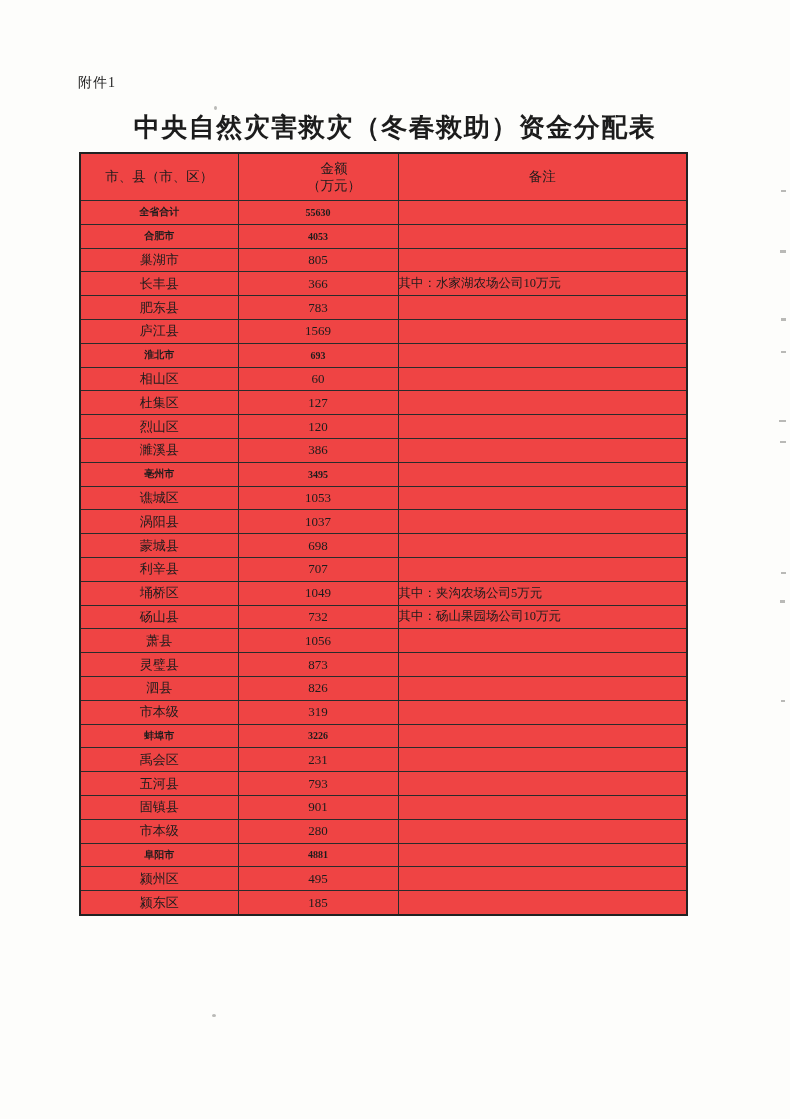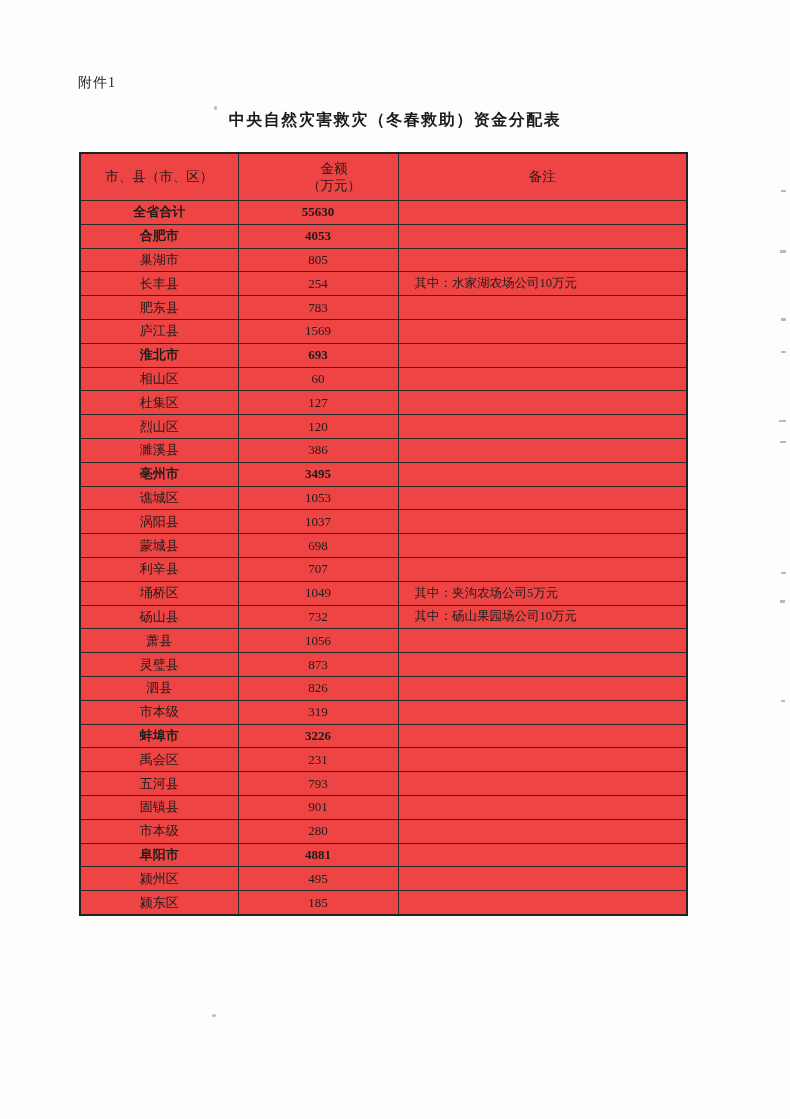--- a/index.html
+++ b/index.html
@@ -9,45 +9,45 @@
     font-family:"Liberation Serif","DejaVu Serif",serif;
     color:#1c1c1c;
     overflow:hidden;
   }
   .attachment{
     position:absolute;left:78px;top:74px;
     font-size:14px;letter-spacing:1px;
   }
   .doc-title{
     position:absolute;left:0;top:110px;width:790px;
-    text-align:center;font-size:16px;font-weight:bold;
+    text-align:center;font-size:26px;font-weight:bold;
     font-family:"Liberation Sans","DejaVu Sans",sans-serif;
     letter-spacing:1.5px;
   }
   .table-wrap{position:absolute;left:79px;top:152px;}
   table{
     border-collapse:collapse;table-layout:fixed;width:607px;
     background:#ef4444;
   }
   col.c1{width:158px;} col.c2{width:160px;} col.c3{width:289px;}
   th,td{
     border:1px solid #2b2b2b;
     font-size:13px;font-weight:normal;
     padding:0;vertical-align:middle;
     overflow:hidden;white-space:nowrap;
   }
   table{border:2px solid #222;}
   thead th{height:46px;text-align:center;font-size:13.5px;}
   .amount-hdr div{line-height:17px;margin-left:32px;}
   tbody td{height:22.8px;text-align:center;}
-  td.remark{text-align:left;padding-left:16px;font-size:12.5px;}
+  td.remark{text-align:left;padding-left:0;font-size:12.5px;}
   tr.bold-row td{
     font-weight:bold;
     font-family:"Liberation Sans","DejaVu Sans",sans-serif;
-    font-size:13px;
+    font-size:10px;
   }
   tr.bold-row td.amount{font-family:"Liberation Serif","DejaVu Serif",serif;font-weight:bold;}
   
   .noise{position:absolute;background:#b9b9b6;}
   .n1{left:781px;top:190px;width:5px;height:2px;}
   .n2{left:780px;top:250px;width:6px;height:3px;}
   .n3{left:781px;top:318px;width:5px;height:3px;}
   .n4{left:781px;top:351px;width:5px;height:2px;}
   .n5{left:779px;top:420px;width:7px;height:2px;}
   .n6{left:780px;top:441px;width:6px;height:2px;}
@@ -92,21 +92,21 @@
     <td class="amount">4053</td>
     <td class="remark"></td>
   </tr>
         <tr class="data-row">
     <td class="region">巢湖市</td>
     <td class="amount">805</td>
     <td class="remark"></td>
   </tr>
         <tr class="data-row">
     <td class="region">长丰县</td>
-    <td class="amount">254</td>
+    <td class="amount">366</td>
     <td class="remark">其中：水家湖农场公司10万元</td>
   </tr>
         <tr class="data-row">
     <td class="region">肥东县</td>
     <td class="amount">783</td>
     <td class="remark"></td>
   </tr>
         <tr class="data-row">
     <td class="region">庐江县</td>
     <td class="amount">1569</td>

